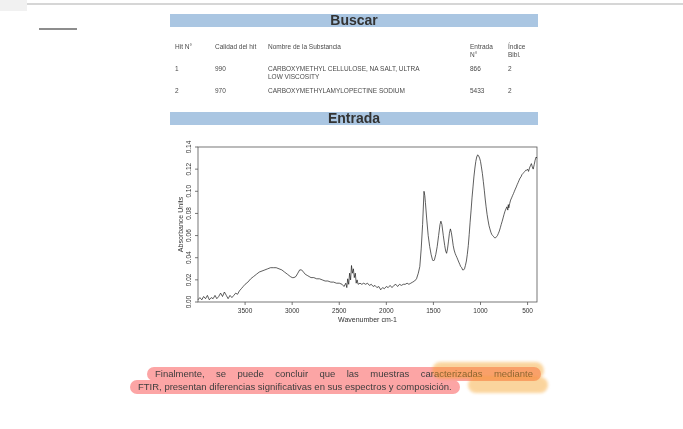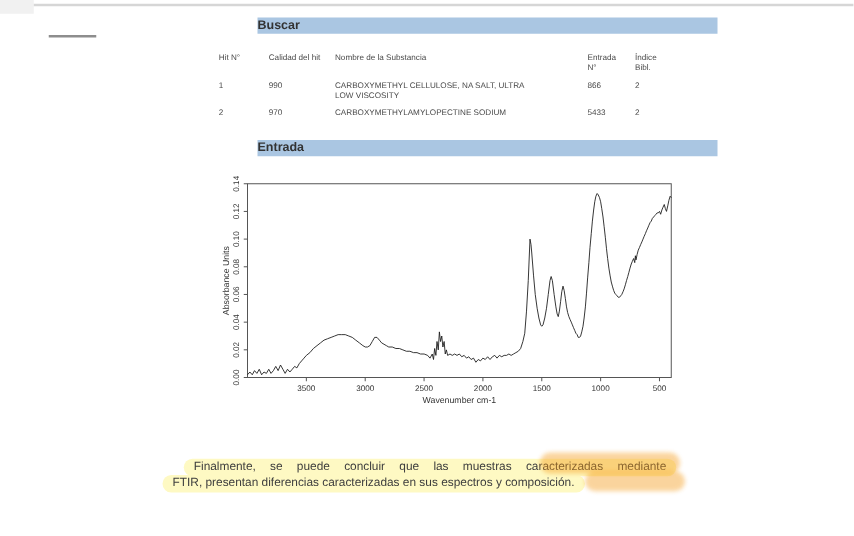--- a/index.html
+++ b/index.html
@@ -3,40 +3,40 @@
 <meta charset="utf-8">
 <style>
   html,body{margin:0;padding:0;background:#fff;}
   .page{position:relative;width:683px;height:429px;background:#ffffff;
         font-family:"Liberation Sans",sans-serif;overflow:hidden;}
   .top-corner{position:absolute;left:0;top:0;width:27px;height:11px;background:#f1f1f1;}
   .top-line{position:absolute;left:27px;top:3px;width:656px;height:2px;background:#d6d6d6;}
   .dash{position:absolute;left:39px;top:28px;width:38px;height:2px;background:#8d8d8d;}
 
   .bar{position:absolute;left:170px;width:368px;height:13px;background:#aac6e2;
-       font-size:10px;font-weight:bold;color:#333;line-height:13px;margin-left:36px;}
+       text-align:center;font-size:14px;font-weight:bold;color:#333;line-height:13px;}
   .bar.buscar{top:14px;}
   .bar.espectro{top:112px;}
 
   .hit-table{position:absolute;left:170px;top:43px;width:368px;height:62px;
              font-size:6.5px;color:#4a4a4a;}
   .thead{position:absolute;left:0;top:0;right:0;height:20px;}
   .rows{position:absolute;left:0;top:22px;right:0;}
   .trow{position:relative;height:22px;}
   .cell{position:absolute;display:block;line-height:8px;}
   .c1{left:5px;width:36px;}
   .c2{left:45px;width:52px;}
   .c3{left:98px;width:162px;}
   .c4{left:300px;width:36px;white-space:pre-line;}
   .c5{left:338px;width:30px;white-space:pre-line;}
 
   .chart{position:absolute;left:175px;top:132px;width:365px;height:200px;}
   svg text{fill:#333;font-family:"Liberation Sans",sans-serif;}
 
-  .concl{position:absolute;background:#fef9c3;border-radius:7px;color:#3d3d3d;
+  .concl{position:absolute;background:#fca5a5;border-radius:7px;color:#3d3d3d;
          font-size:9.5px;line-height:10px;padding:2px 8px;white-space:nowrap;}
   .concl.l1{left:147px;top:367px;width:378px;white-space:normal;
             text-align:justify;text-align-last:justify;}
   .concl.l2{left:130px;top:380px;}
 
   .wm{position:absolute;background:#f59b18;opacity:.42;filter:blur(1.5px);
       border-radius:10px;pointer-events:none;}
   .wm1{left:432px;top:362px;width:112px;height:17px;}
   .wm2{left:468px;top:377px;width:80px;height:16px;}
 </style>
@@ -121,19 +121,19 @@
         <polyline points="23.0,167.8 24.9,165.6 26.8,167.8 28.6,164.5 30.5,166.7 32.4,163.4 34.3,167.8 36.2,165.6 38.1,166.7 40.0,163.4 41.8,166.7 43.7,164.5 45.6,161.1 47.5,164.5 49.4,160.0 51.3,163.4 53.1,166.7 55.0,163.4 56.9,165.6 58.8,163.4 60.7,161.1 62.5,162.3 64.4,158.9 66.3,156.7 68.2,154.5 70.1,152.3 72.9,150.1 75.7,146.8 78.6,144.5 81.4,142.3 84.2,140.1 87.0,139.0 89.9,137.9 92.7,136.8 95.5,135.7 98.3,135.7 101.2,135.7 104.0,136.8 106.8,137.9 109.6,140.1 112.5,142.3 115.3,144.5 117.2,145.6 119.0,145.6 120.9,144.5 122.8,141.2 124.7,137.9 126.6,137.9 128.5,140.1 130.3,142.3 132.2,143.4 134.1,144.5 136.0,145.6 138.8,145.6 141.7,146.8 144.5,146.8 147.3,147.9 150.1,149.0 152.9,149.0 155.8,150.1 158.6,150.1 161.4,151.2 164.3,151.2 167.1,152.3 169.0,154.5 170.8,151.2 171.8,155.6 172.7,146.8 173.7,152.3 174.6,141.2 175.6,147.9 176.5,133.5 177.4,141.2 178.4,136.8 179.3,145.6 180.3,141.2 181.2,151.2 182.1,147.9 183.1,152.3 185.0,151.2 186.8,152.3 188.7,151.2 190.6,152.3 192.5,151.2 194.4,153.4 196.3,152.3 198.2,154.5 200.0,153.4 201.9,155.6 203.8,154.5 205.7,157.8 207.6,155.6 209.4,156.7 211.3,154.5 213.2,155.6 215.1,153.4 217.0,155.6 218.9,153.4 220.8,152.3 222.6,154.5 224.5,152.3 226.4,153.4 228.3,152.3 230.2,152.3 232.1,151.2 233.9,152.3 235.8,151.2 237.7,150.1 239.6,149.0 241.5,146.8 243.3,141.2 244.8,134.6 246.2,116.9 247.6,92.5 249.0,59.3 249.8,63.7 250.4,70.4 251.8,88.1 253.2,103.6 254.7,114.6 256.1,122.4 257.5,127.9 258.4,129.0 259.4,127.9 260.8,122.4 262.2,114.6 263.6,103.6 265.0,92.5 265.9,89.2 266.9,92.5 268.3,103.6 269.7,113.5 270.7,119.1 271.6,121.3 272.5,116.9 273.5,109.1 274.4,101.4 275.4,96.9 276.3,100.3 277.3,106.9 278.2,113.5 279.1,118.0 280.1,121.3 281.0,123.5 282.0,125.7 282.9,127.9 283.8,130.1 284.8,132.4 285.7,134.6 286.7,135.7 287.6,137.9 288.6,137.9 289.5,136.8 290.4,133.5 291.4,129.0 292.3,122.4 293.3,113.5 294.2,102.5 295.1,90.3 296.1,78.1 297.0,65.9 298.0,54.9 298.9,44.9 299.9,36.0 300.8,29.4 301.7,25.0 302.7,22.8 303.6,23.9 304.6,26.1 305.5,29.4 306.4,34.9 307.4,41.6 308.3,49.3 309.3,58.2 310.2,67.0 311.1,74.8 312.1,82.5 313.0,88.1 314.0,93.6 314.9,96.9 315.9,100.3 316.8,102.5 317.7,103.6 318.7,104.7 319.6,105.8 320.6,105.8 321.5,104.7 322.4,103.6 323.4,101.4 324.3,99.1 325.3,95.8 326.2,92.5 327.2,89.2 328.1,85.9 329.0,82.5 330.0,79.2 330.9,77.0 331.9,74.8 332.8,78.1 333.3,72.6 333.8,75.9 334.7,71.5 335.6,68.1 336.6,65.9 337.5,63.7 338.5,61.5 339.4,59.3 340.3,57.1 341.3,54.9 342.2,52.6 343.2,50.4 344.1,48.2 345.1,46.0 346.0,44.9 346.9,42.7 347.9,41.6 348.8,40.5 349.8,39.4 350.7,38.3 351.6,38.3 352.6,37.1 353.5,39.4 354.5,36.0 355.4,33.8 356.4,31.6 357.3,34.9 358.2,37.1 359.2,32.7 360.1,28.3 361.1,25.0 362.0,26.1" fill="none" stroke="#1a1a1a" stroke-width="0.7" stroke-linejoin="round"></polyline>
         <text x="192.5" y="190" text-anchor="middle" font-size="7">Wavenumber cm-1</text>
         <text x="8" y="92.5" text-anchor="middle" font-size="7" transform="rotate(-90 8 92.5)">Absorbance Units</text>
       </svg>
   </div>
 
   <div class="concl l1">
     <span>Finalmente, se puede concluir que las muestras caracterizadas mediante</span>
   </div>
   <div class="concl l2">
-    <span>FTIR, presentan diferencias caracterizadas en sus espectros y composición.</span>
+    <span>FTIR, presentan diferencias significativas en sus espectros y composición.</span>
   </div>
 
   <div class="wm wm1"></div>
   <div class="wm wm2"></div>
 
 </div>
 
 </body></html>

